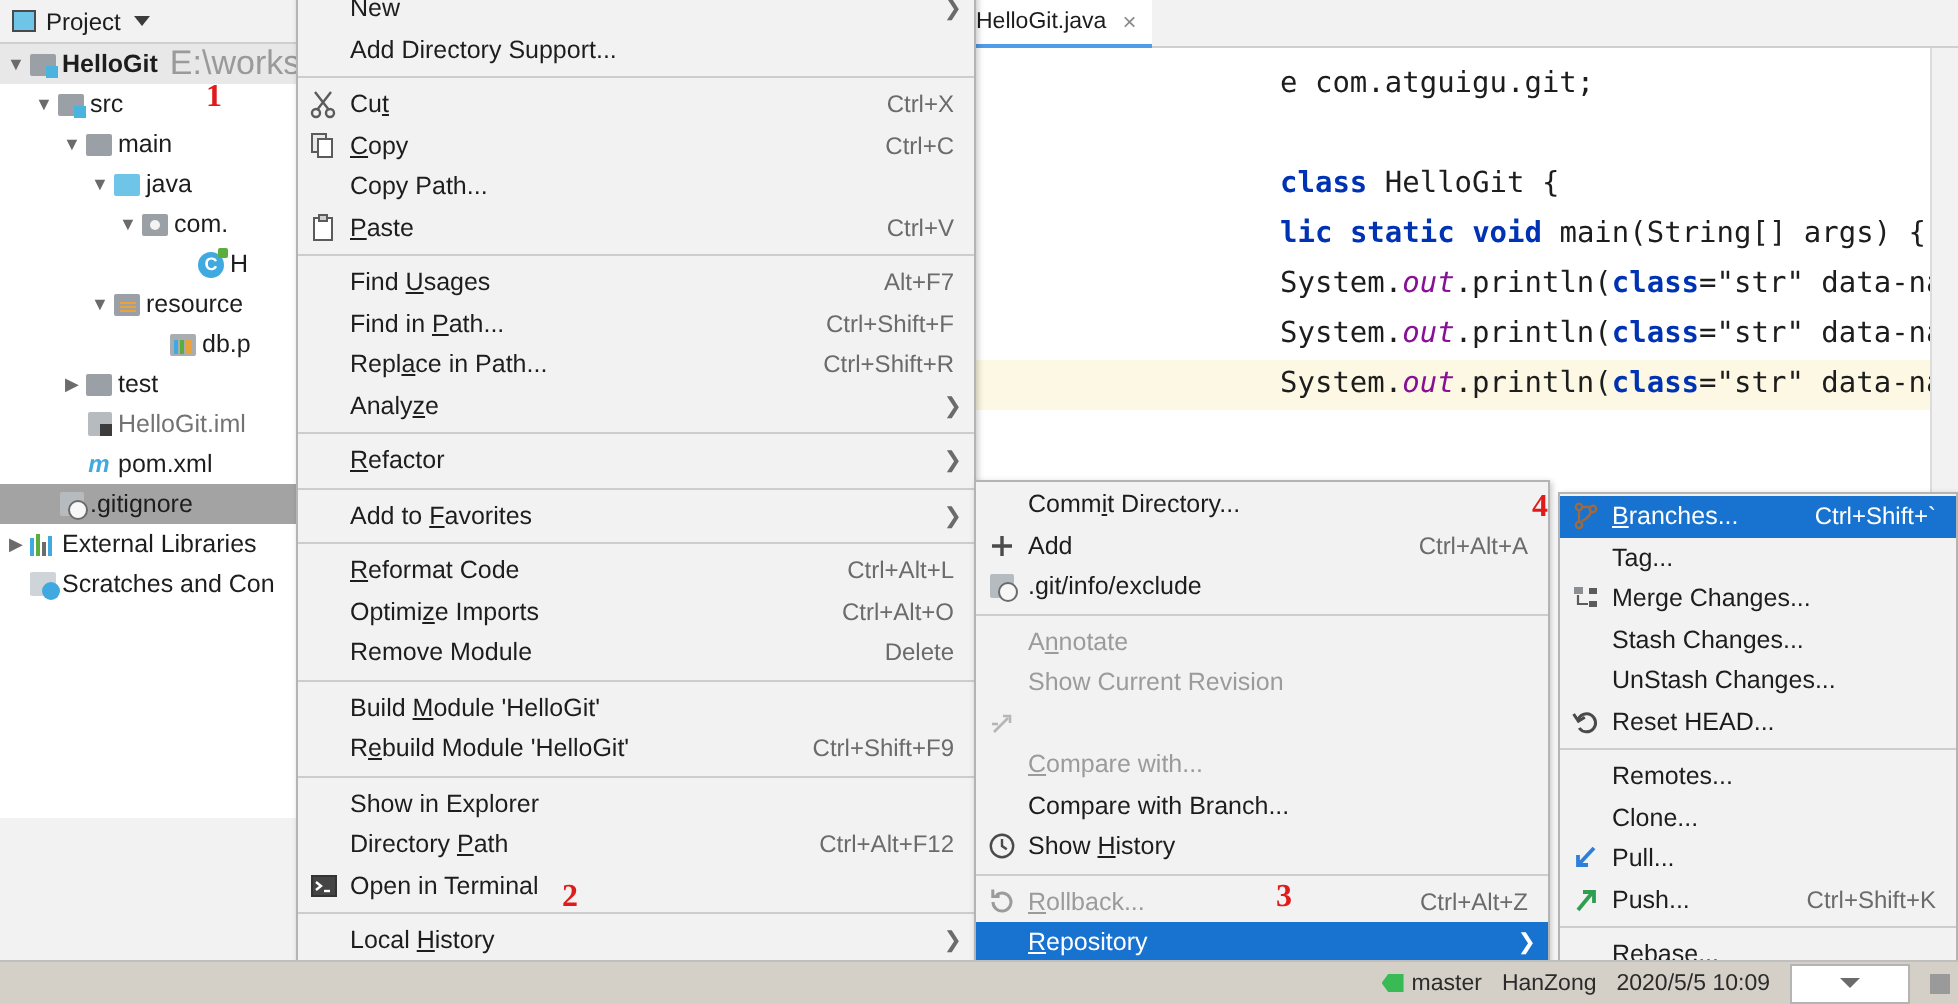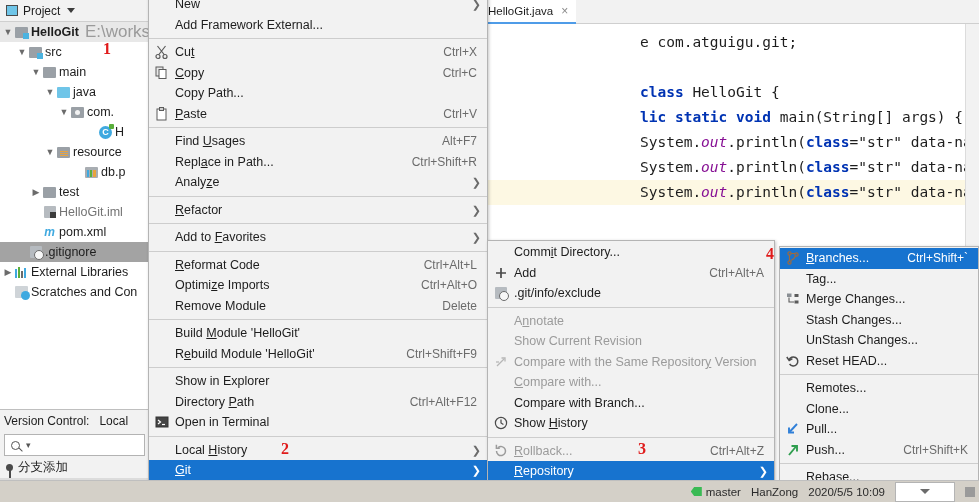--- a/index.html
+++ b/index.html
@@ -285,59 +285,39 @@
         <div class="trow" style="padding-left: 2px;">
           <span class="arrow none">▶</span>
           <span class="nodeicon">
             <span class="ic-scr"></span>
           </span>
           <span class="lbl">Scratches and Con</span>
         </div>
       </div>
   </div>
 
-  <div id="vcs-pane">
-    <div id="vcs-title">
-      <span>Version Control:</span>
-      <span>Local</span>
-    </div>
-    <div id="vcs-search">
-      <span class="magn"></span>
-      <span style="font-size:9px;color:#555;margin-left:3px;">▾</span>
-    </div>
-    <div id="vcs-commits">
-        <div class="vrow">
-          <span class="commit-dot"></span>
-          <span>分支添加</span>
-        </div>
-        <div class="vrow grey">
-          <span class="commit-dot"></span>
-          <span>更新1</span>
-        </div>
-      </div>
-  </div>
 
   <div id="editor-area">
     <div id="tabbar">
       <div id="file-tab">
         <span>HelloGit.java</span>
         <span class="tab-x">×</span>
       </div>
     </div>
     <div id="code"><div class="cline"><span>e com.atguigu.git;</span></div><div class="cline"><span>&nbsp;</span></div><div class="cline"><span><span class="kw">class</span> HelloGit {</span></div><div class="cline"><span><span class="kw">lic</span> <span class="kw">static</span> <span class="kw">void</span> main(String[] args) {</span></div><div class="cline"><span>System.<span class="fld">out</span>.println(<span <span="" class="kw">class</span>="str" data-name="string-literal" data-interactable="false"&gt;"Hello Git!"</span>);</div><div class="cline"><span>System.<span class="fld">out</span>.println(<span <span="" class="kw">class</span>="str" data-name="string-literal" data-interactable="false"&gt;"更新1"</span>);</div><div class="cline hlline"><span>System.<span class="fld">out</span>.println(<span <span="" class="kw">class</span>="str" data-name="string-literal" data-interactable="false"&gt;"分支添加"</span>);</div></div>
   </div>
   <div id="right-strip"></div>
 
   <div class="menu" id="menu-main" style="left:148px; top:-8px; width:340px;">
       <div class="mi">
         <span class="mtext">New</span>
         <span class="sub">❯</span>
       </div>
       <div class="mi">
-        <span class="mtext">Add Framework External...</span>
+        <span class="mtext">Add Directory Support...</span>
       </div>
       <div class="msep"></div>
       <div class="mi">
         <span class="micon">
           <svg width="16" height="16" viewBox="0 0 16 16">
             <circle cx="4" cy="12.5" r="2" fill="none" stroke="#5b5b5b" stroke-width="1.2"></circle>
             <circle cx="11" cy="12.5" r="2" fill="none" stroke="#5b5b5b" stroke-width="1.2"></circle>
             <path d="M4.5 11 L11.5 2 M10.5 11 L3.5 2" stroke="#5b5b5b" stroke-width="1.2" fill="none"></path>
           </svg>
         </span>
@@ -366,20 +346,24 @@
         </span>
         <span class="mtext"><span class="u">P</span>aste</span>
         <span class="mshort">Ctrl+V</span>
       </div>
       <div class="msep"></div>
       <div class="mi">
         <span class="mtext">Find <span class="u">U</span>sages</span>
         <span class="mshort">Alt+F7</span>
       </div>
       <div class="mi">
+        <span class="mtext">Find in <span class="u">P</span>ath...</span>
+        <span class="mshort">Ctrl+Shift+F</span>
+      </div>
+      <div class="mi">
         <span class="mtext">Repl<span class="u">a</span>ce in Path...</span>
         <span class="mshort">Ctrl+Shift+R</span>
       </div>
       <div class="mi">
         <span class="mtext">Analy<span class="u">z</span>e</span>
         <span class="sub">❯</span>
       </div>
       <div class="msep"></div>
       <div class="mi">
         <span class="mtext"><span class="u">R</span>efactor</span>
@@ -468,21 +452,20 @@
         <span class="mtext">Show Current Revision</span>
       </div>
       <div class="mi disabled">
         <span class="micon">
           <svg width="16" height="16" viewBox="0 0 16 16">
             <path d="M4 12 L11 5" stroke="#b6b6b6" stroke-width="1.3"></path>
             <path d="M8.5 4 H12 V7.5" stroke="#b6b6b6" stroke-width="1.3" fill="none"></path>
             <path d="M3 8 H6" stroke="#b6b6b6" stroke-width="1.3"></path>
           </svg>
         </span>
-        <span class="mtext">Compare with the Same Repositor<span class="u">y</span> Version</span>
       </div>
       <div class="mi disabled">
         <span class="mtext"><span class="u">C</span>ompare with...</span>
       </div>
       <div class="mi">
         <span class="mtext">Compare with Branch...</span>
       </div>
       <div class="mi">
         <span class="micon">
           <svg width="16" height="16" viewBox="0 0 16 16">

